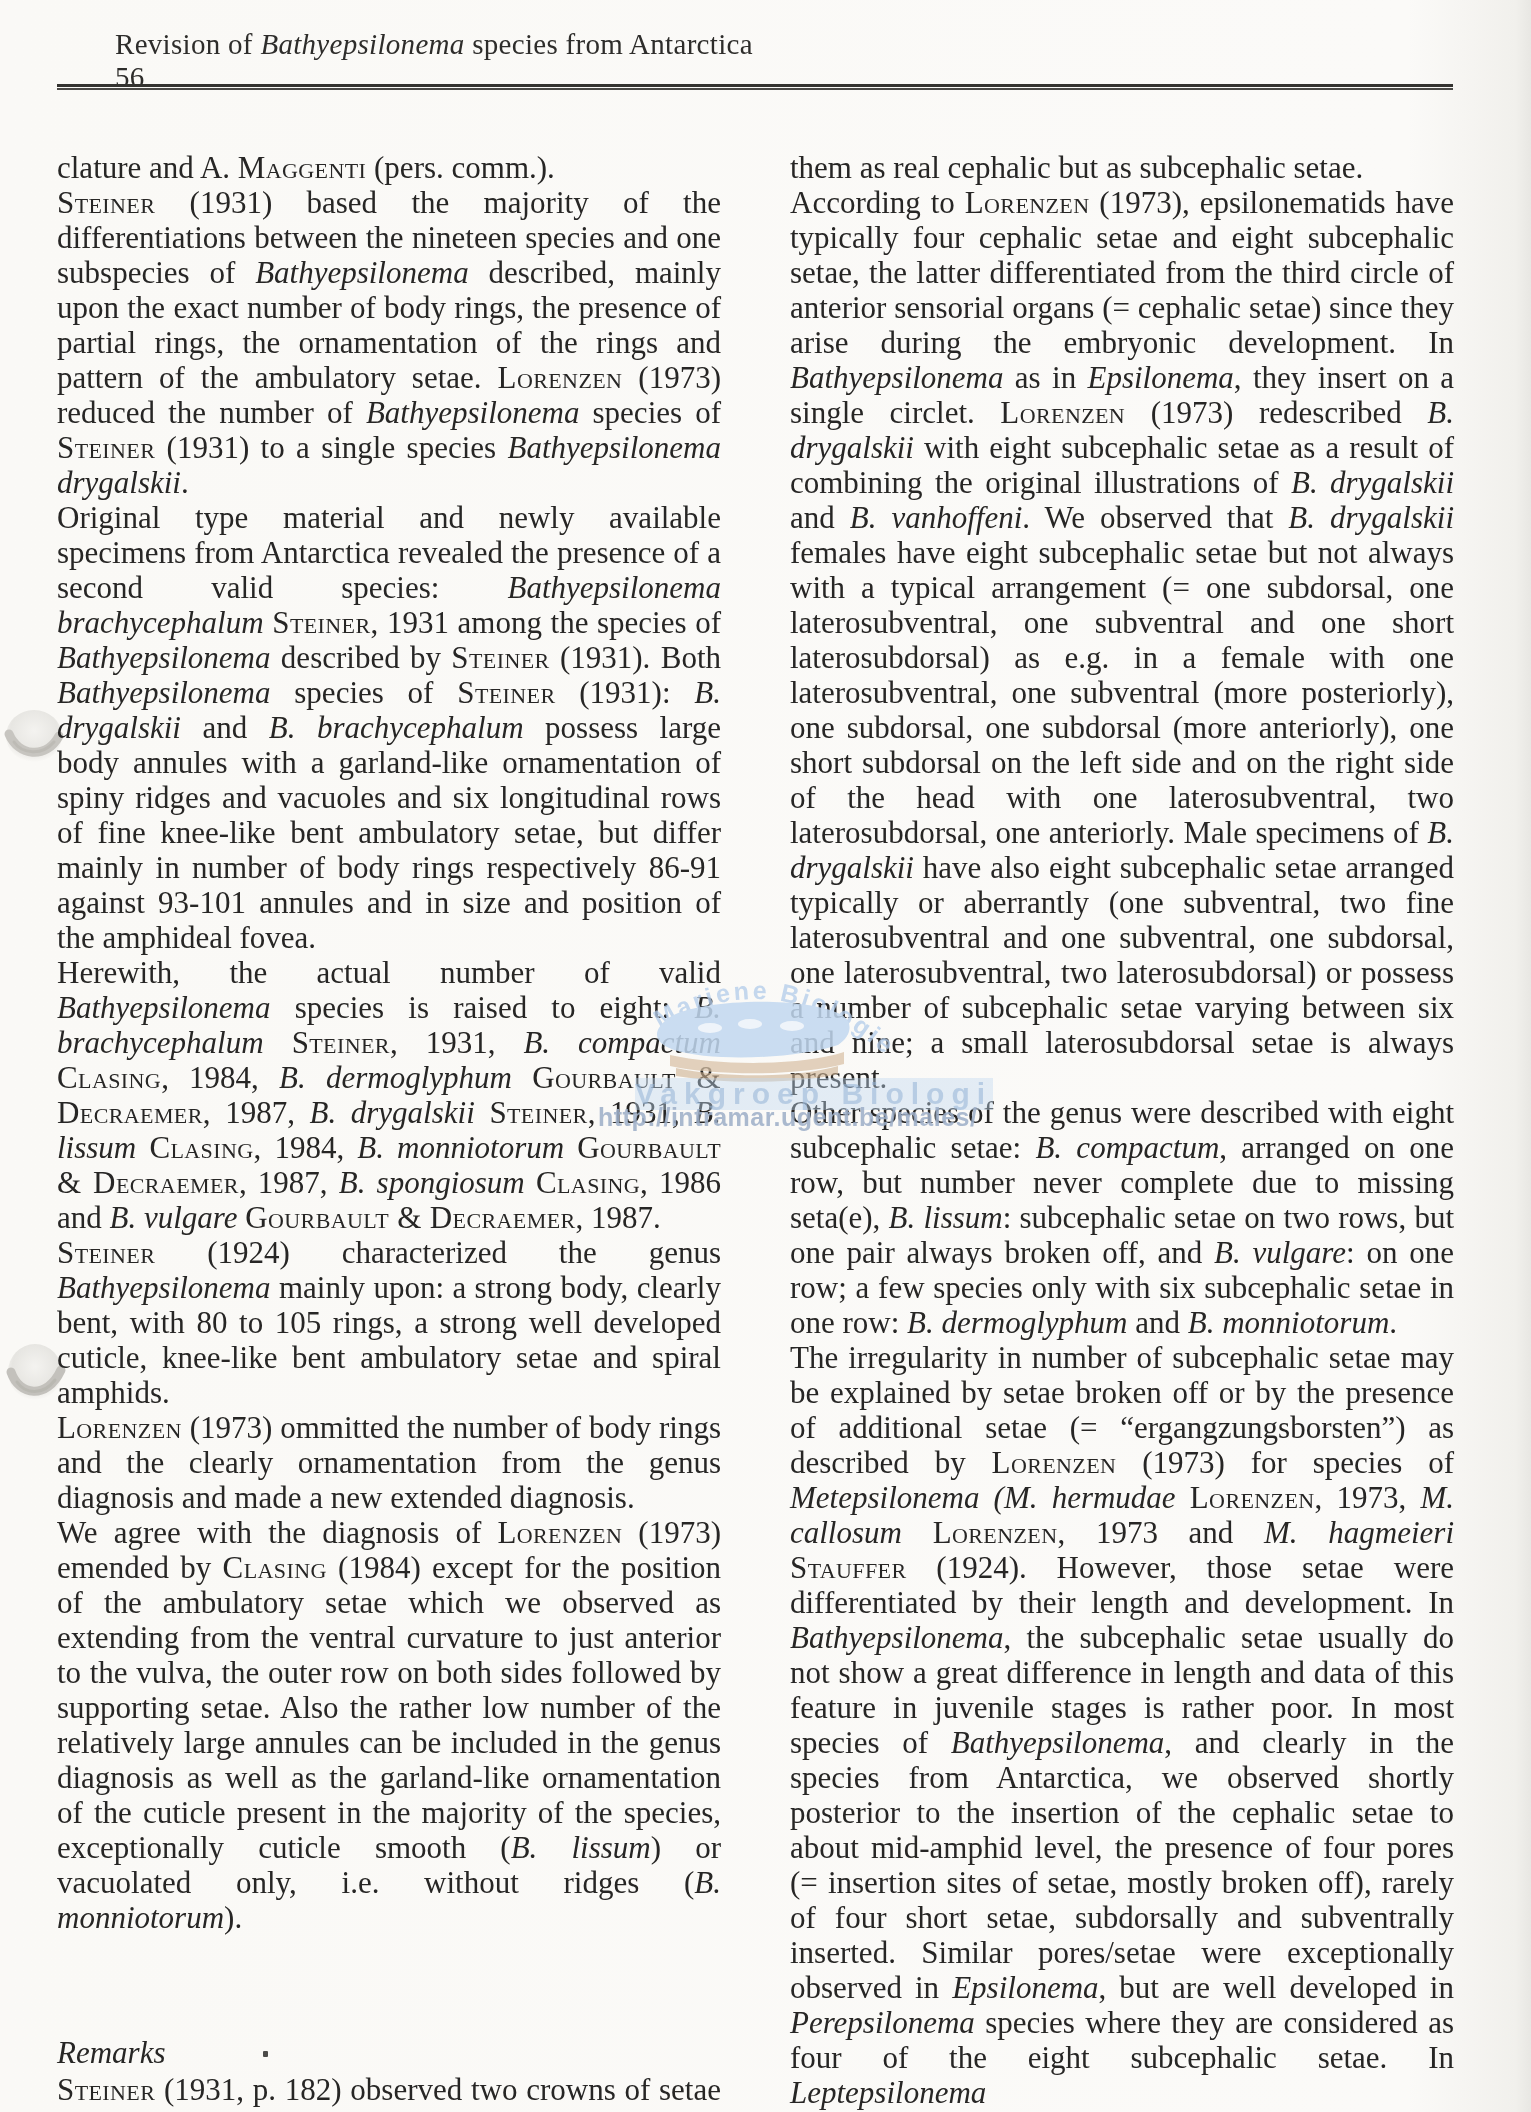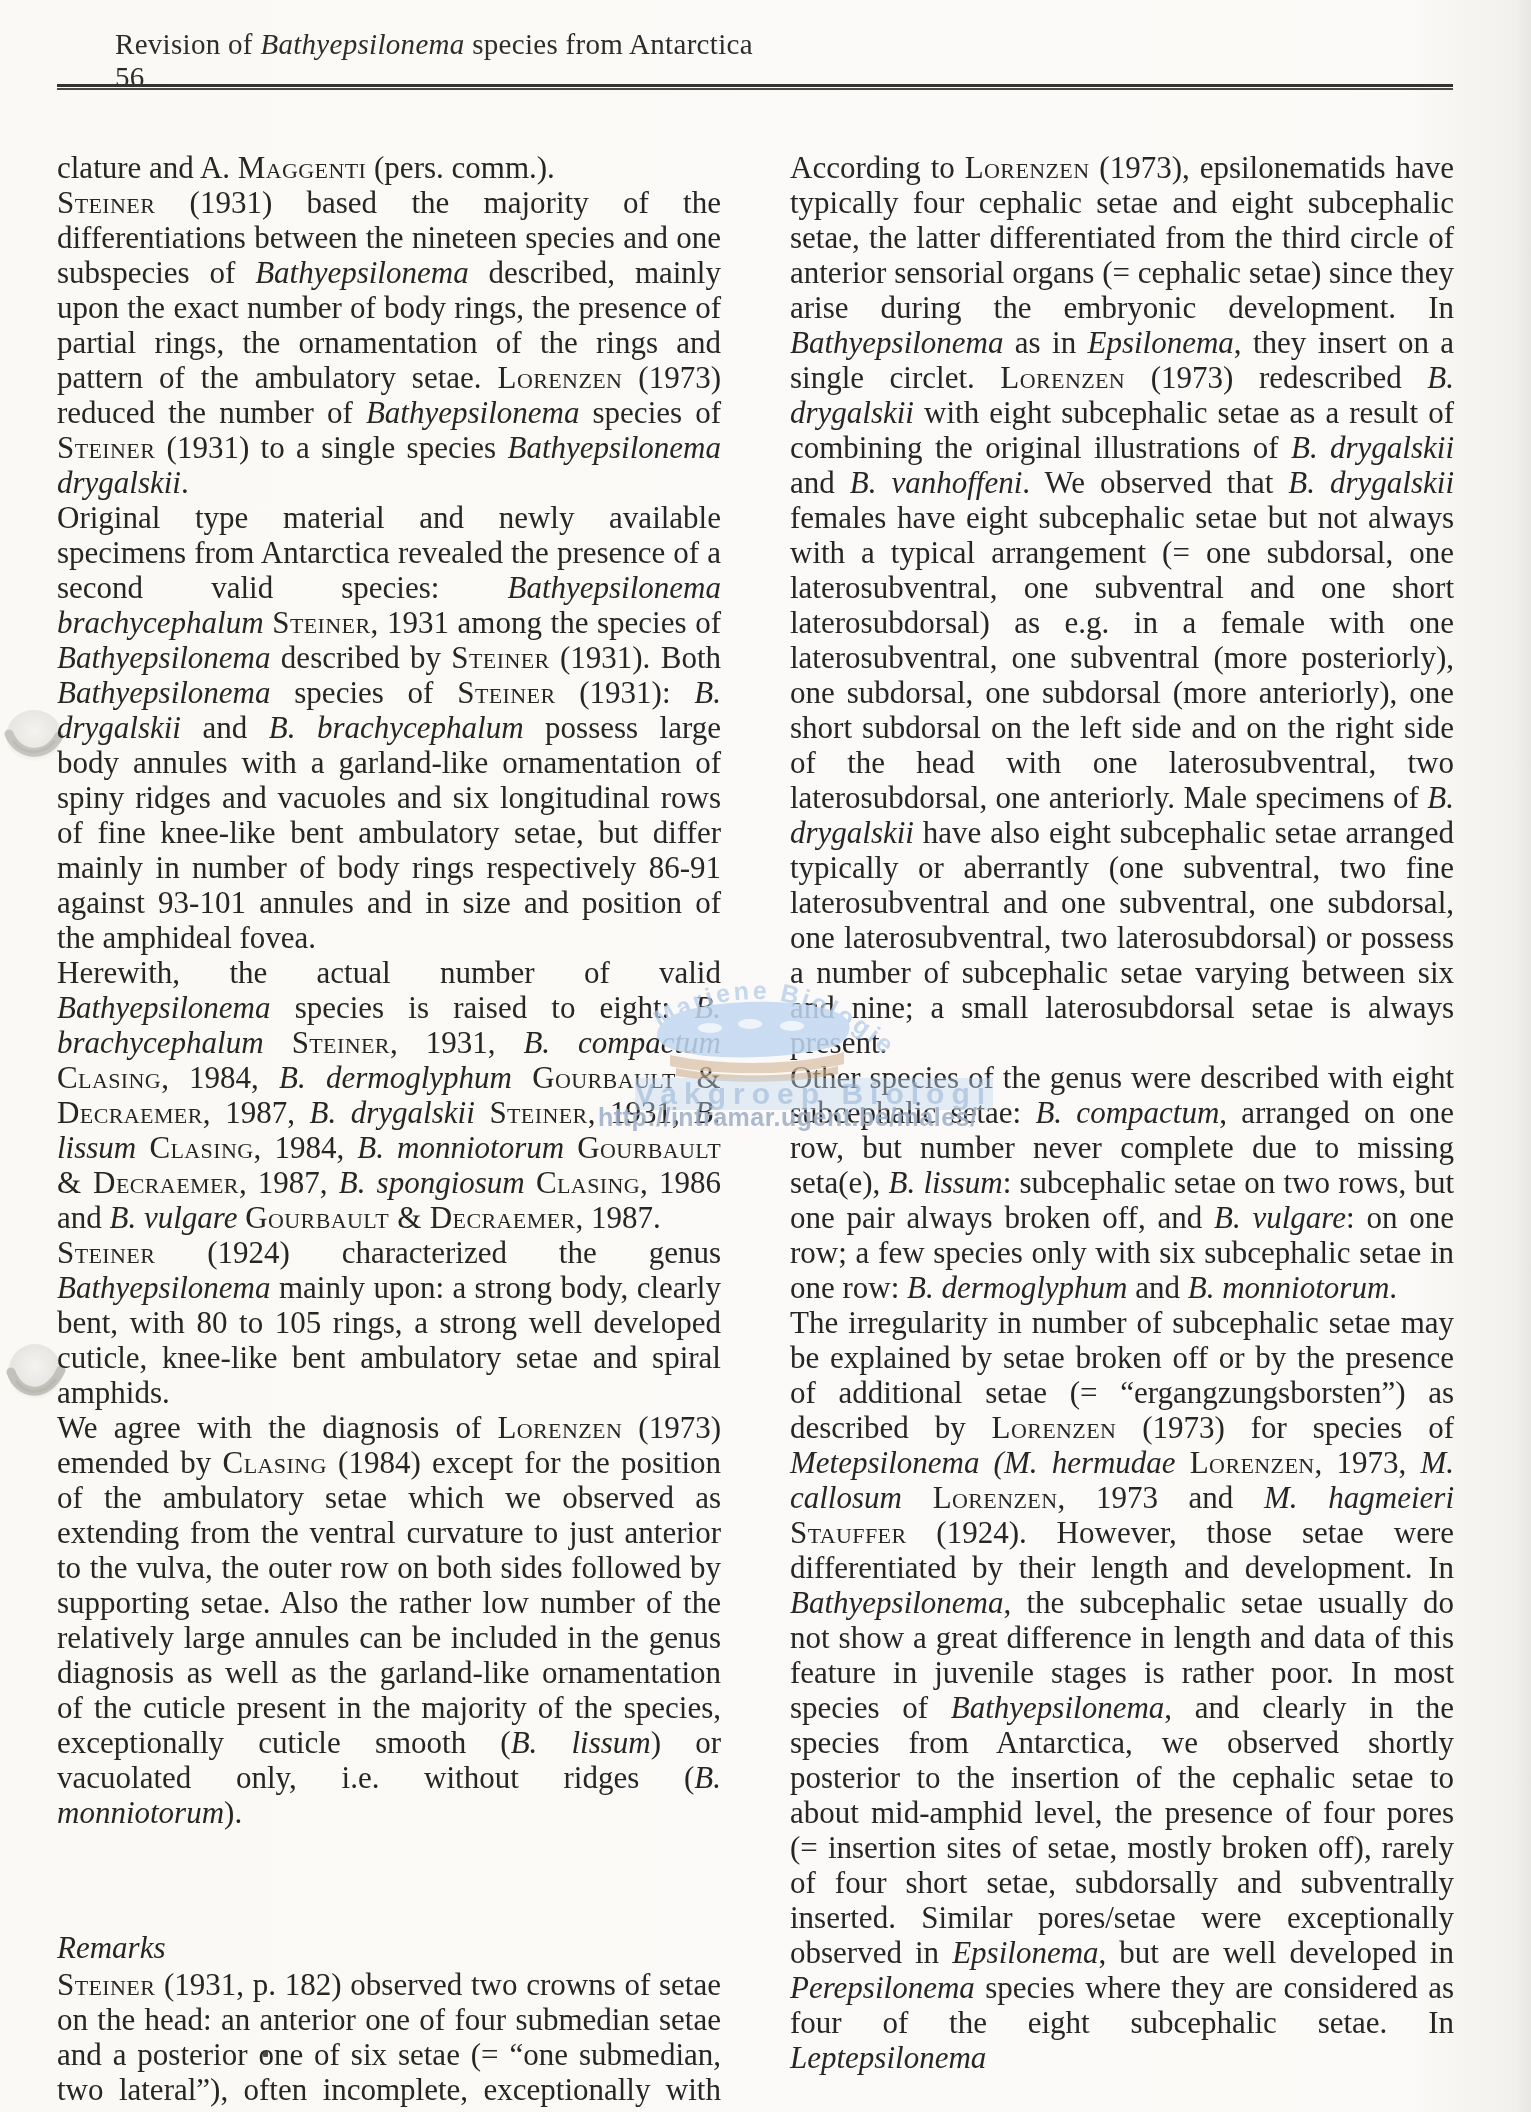--- a/index.html
+++ b/index.html
@@ -91,25 +91,27 @@
     <path d="M12,46 C20,58 38,60 50,44" stroke="#b5b3ad" stroke-width="3" fill="none" stroke-linecap="round" opacity=".7"></path>
   </svg>
   <div class="speck"></div>
 
   <div class="col col-left">
       <div class="p"><span>clature and A. </span><span class="sc">Maggenti</span><span> (pers. comm.).</span></div>
       <div class="p"><span class="sc">Steiner</span><span> (1931) based the majority of the differentiations between the nineteen species and one subspecies of </span><span class="i">Bathyepsilonema</span><span> described, mainly upon the exact number of body rings, the presence of partial rings, the ornamentation of the rings and pattern of the ambulatory setae. </span><span class="sc">Lorenzen</span><span> (1973) reduced the number of </span><span class="i">Bathyepsilonema</span><span> species of </span><span class="sc">Steiner</span><span> (1931) to a single species </span><span class="i">Bathyepsilonema drygalskii</span><span>.</span></div>
       <div class="p"><span>Original type material and newly available specimens from Antarctica revealed the presence of a second valid species: </span><span class="i">Bathyepsilonema brachycephalum</span><span> </span><span class="sc">Steiner</span><span>, 1931 among the species of </span><span class="i">Bathyepsilonema</span><span> described by </span><span class="sc">Steiner</span><span> (1931). Both </span><span class="i">Bathyepsilonema</span><span> species of </span><span class="sc">Steiner</span><span> (1931): </span><span class="i">B. drygalskii</span><span> and </span><span class="i">B. brachycephalum</span><span> possess large body annules with a garland-like ornamentation of spiny ridges and vacuoles and six longitudinal rows of fine knee-like bent ambulatory setae, but differ mainly in number of body rings respectively 86-91 against 93-101 annules and in size and position of the amphideal fovea.</span></div>
       <div class="p"><span>Herewith, the actual number of valid </span><span class="i">Bathyepsilonema</span><span> species is raised to eight: </span><span class="i">B. brachycephalum</span><span> </span><span class="sc">Steiner</span><span>, 1931, </span><span class="i">B. compactum</span><span> </span><span class="sc">Clasing</span><span>, 1984, </span><span class="i">B. dermoglyphum</span><span> </span><span class="sc">Gourbault &amp; Decraemer</span><span>, 1987, </span><span class="i">B. drygalskii</span><span> </span><span class="sc">Steiner</span><span>, 1931, </span><span class="i">B. lissum</span><span> </span><span class="sc">Clasing</span><span>, 1984, </span><span class="i">B. monniotorum</span><span> </span><span class="sc">Gourbault &amp; Decraemer</span><span>, 1987, </span><span class="i">B. spongiosum</span><span> </span><span class="sc">Clasing</span><span>, 1986 and </span><span class="i">B. vulgare</span><span> </span><span class="sc">Gourbault &amp; Decraemer</span><span>, 1987.</span></div>
       <div class="p"><span class="sc">Steiner</span><span> (1924) characterized the genus </span><span class="i">Bathyepsilonema</span><span> mainly upon: a strong body, clearly bent, with 80 to 105 rings, a strong well developed cuticle, knee-like bent ambulatory setae and spiral amphids.</span></div>
+      <div class="p"><span class="sc">Lorenzen</span><span> (1973) ommitted the number of body rings and the clearly ornamentation from the genus diagnosis and made a new extended diagnosis.</span></div>
       <div class="p"><span>We agree with the diagnosis of </span><span class="sc">Lorenzen</span><span> (1973) emended by </span><span class="sc">Clasing</span><span> (1984) except for the position of the ambulatory setae which we observed as extending from the ventral curvature to just anterior to the vulva, the outer row on both sides followed by supporting setae. Also the rather low number of the relatively large annules can be included in the genus diagnosis as well as the garland-like ornamentation of the cuticle present in the majority of the species, exceptionally cuticle smooth (</span><span class="i">B. lissum</span><span>) or vacuolated only, i.e. without ridges (</span><span class="i">B. monniotorum</span><span>).</span></div>
       <div class="p heading"><span>Remarks</span></div>
       <div class="p"><span class="sc">Steiner</span><span> (1931, p. 182) observed two crowns of setae on the head: an anterior one of four submedian setae and a posterior one of six setae (= “one submedian, two lateral”), often incomplete, exceptionally with more setae. He considered the posterior crown as similar to the somatic setae. </span><span class="sc">Gerlach</span><span> (1952) also observed them in </span><span class="i">B. pustulatum</span><span>; he did not consider</span></div>
     </div>
   <div class="col col-right">
+      <div class="p"><span>them as real cephalic but as subcephalic setae.</span></div>
       <div class="p"><span>According to </span><span class="sc">Lorenzen</span><span> (1973), epsilonematids have typically four cephalic setae and eight subcephalic setae, the latter differentiated from the third circle of anterior sensorial organs (= cephalic setae) since they arise during the embryonic development. In </span><span class="i">Bathyepsilonema</span><span> as in </span><span class="i">Epsilonema</span><span>, they insert on a single circlet. </span><span class="sc">Lorenzen</span><span> (1973) redescribed </span><span class="i">B. drygalskii</span><span> with eight subcephalic setae as a result of combining the original illustrations of </span><span class="i">B. drygalskii</span><span> and </span><span class="i">B. vanhoffeni</span><span>. We observed that </span><span class="i">B. drygalskii</span><span> females have eight subcephalic setae but not always with a typical arrangement (= one subdorsal, one laterosubventral, one subventral and one short laterosubdorsal) as e.g. in a female with one laterosubventral, one subventral (more posteriorly), one subdorsal, one subdorsal (more anteriorly), one short subdorsal on the left side and on the right side of the head with one laterosubventral, two laterosubdorsal, one anteriorly. Male specimens of </span><span class="i">B. drygalskii</span><span> have also eight subcephalic setae arranged typically or aberrantly (one subventral, two fine laterosubventral and one subventral, one subdorsal, one laterosubventral, two laterosubdorsal) or possess a number of subcephalic setae varying between six and nine; a small laterosubdorsal setae is always present.</span></div>
       <div class="p"><span>Other species of the genus were described with eight subcephalic setae: </span><span class="i">B. compactum</span><span>, arranged on one row, but number never complete due to missing seta(e), </span><span class="i">B. lissum</span><span>: subcephalic setae on two rows, but one pair always broken off, and </span><span class="i">B. vulgare</span><span>: on one row; a few species only with six subcephalic setae in one row: </span><span class="i">B. dermoglyphum</span><span> and </span><span class="i">B. monniotorum</span><span>.</span></div>
       <div class="p"><span>The irregularity in number of subcephalic setae may be explained by setae broken off or by the presence of additional setae (= “ergangzungsborsten”) as described by </span><span class="sc">Lorenzen</span><span> (1973) for species of </span><span class="i">Metepsilonema (M. hermudae</span><span> </span><span class="sc">Lorenzen</span><span>, 1973, </span><span class="i">M. callosum</span><span> </span><span class="sc">Lorenzen</span><span>, 1973 and </span><span class="i">M. hagmeieri</span><span> </span><span class="sc">Stauffer</span><span> (1924). However, those setae were differentiated by their length and development. In </span><span class="i">Bathyepsilonema</span><span>, the subcephalic setae usually do not show a great difference in length and data of this feature in juvenile stages is rather poor. In most species of </span><span class="i">Bathyepsilonema</span><span>, and clearly in the species from Antarctica, we observed shortly posterior to the insertion of the cephalic setae to about mid-amphid level, the presence of four pores (= insertion sites of setae, mostly broken off), rarely of four short setae, subdorsally and subventrally inserted. Similar pores/setae were exceptionally observed in </span><span class="i">Epsilonema</span><span>, but are well developed in </span><span class="i">Perepsilonema</span><span> species where they are considered as four of the eight subcephalic setae. In </span><span class="i">Leptepsilonema</span></div>
     </div>
 
   <div class="watermark">
     <svg class="wm-logo" viewBox="0 0 310 130" width="310" height="130">
       <defs>
         <path id="arc" d="M28,92 Q155,-14 282,92" fill="none"></path>
       </defs>

